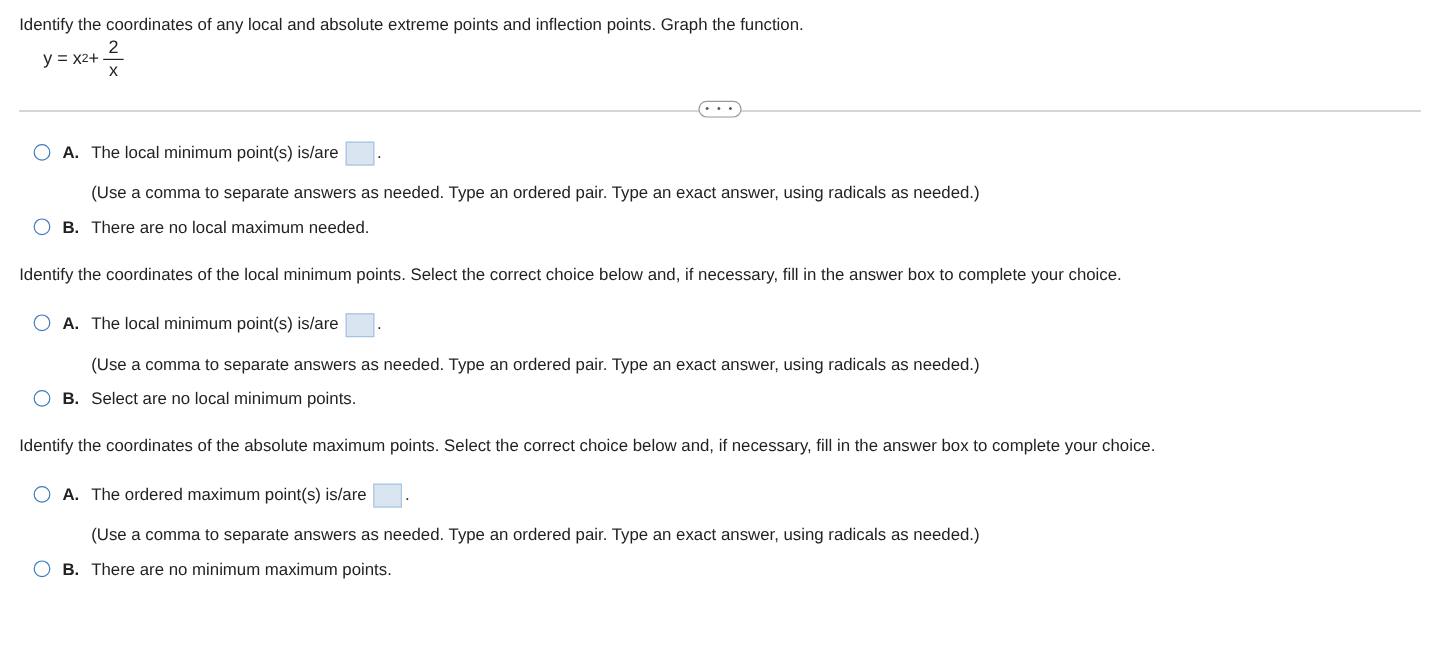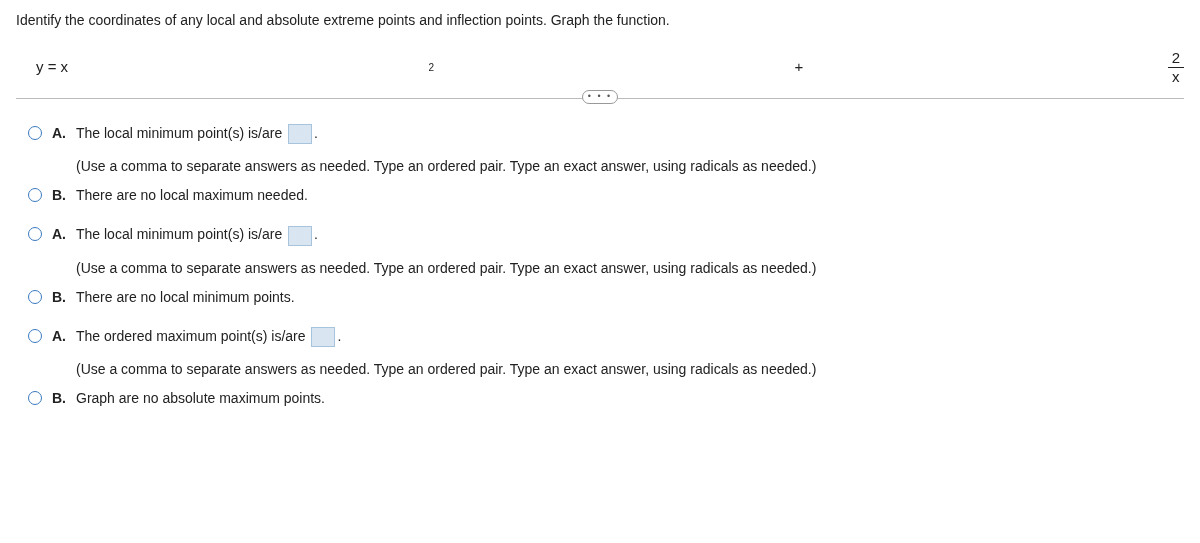--- a/index.html
+++ b/index.html
@@ -6,28 +6,27 @@
     body {
       font-family: Arial, Helvetica, sans-serif;
       font-size: 14px;
       color: #222;
       background: #fff;
       width: 1200px;
       height: 543px;
       padding: 10px 16px;
       line-height: 1.5;
     }
-    .header-text { margin-bottom: 18px; }
+    .header-text { }
     .equation {
       margin-left: 20px;
-      margin-bottom: 12px;
+      margin-bottom: 24px;
       font-size: 15px;
       display: flex;
       align-items: center;
-      justify-content: space-between;
     }
     .fraction {
       display: inline-flex;
       flex-direction: column;
       align-items: center;
       vertical-align: middle;
       margin-left: 4px;
     }
     .fraction .num { border-bottom: 1px solid #222; padding: 0 4px; line-height: 1.2; }
     .fraction .den { padding: 0 4px; line-height: 1.2; }
@@ -121,42 +120,44 @@
     </div>
   </div>
   <div class="option">
     <input type="radio" class="radio" name="q1" style="">
     <span class="letter">B.</span>
     <div class="body">There are no local maximum needed.</div>
   </div>
 </div>
 
 <div class="section">
+  <div class="prompt">Identify the coordinates of the local minimum points. Select the correct choice below and, if necessary, fill in the answer box to complete your choice.</div>
   <div class="option">
     <input type="radio" class="radio" name="q2" style="">
     <span class="letter">A.</span>
     <div class="body">
       <span>The local minimum point(s) is/are </span><input type="text" class="answer-box" style=""><span>.</span>
       <div class="instruction">(Use a comma to separate answers as needed. Type an ordered pair. Type an exact answer, using radicals as needed.)</div>
     </div>
   </div>
   <div class="option">
     <input type="radio" class="radio" name="q2" style="">
     <span class="letter">B.</span>
-    <div class="body">There are no local minimum points.</div>
+    <div class="body">Select are no local minimum points.</div>
   </div>
 </div>
 
 <div class="section">
+  <div class="prompt">Identify the coordinates of the absolute maximum points. Select the correct choice below and, if necessary, fill in the answer box to complete your choice.</div>
   <div class="option">
     <input type="radio" class="radio" name="q3" style="">
     <span class="letter">A.</span>
     <div class="body">
       <span>The ordered maximum point(s) is/are </span><input type="text" class="answer-box" style=""><span>.</span>
       <div class="instruction">(Use a comma to separate answers as needed. Type an ordered pair. Type an exact answer, using radicals as needed.)</div>
     </div>
   </div>
   <div class="option">
     <input type="radio" class="radio" name="q3" style="">
     <span class="letter">B.</span>
-    <div class="body">Graph are no absolute maximum points.</div>
+    <div class="body">There are no minimum maximum points.</div>
   </div>
 </div>
 
 </body></html>

